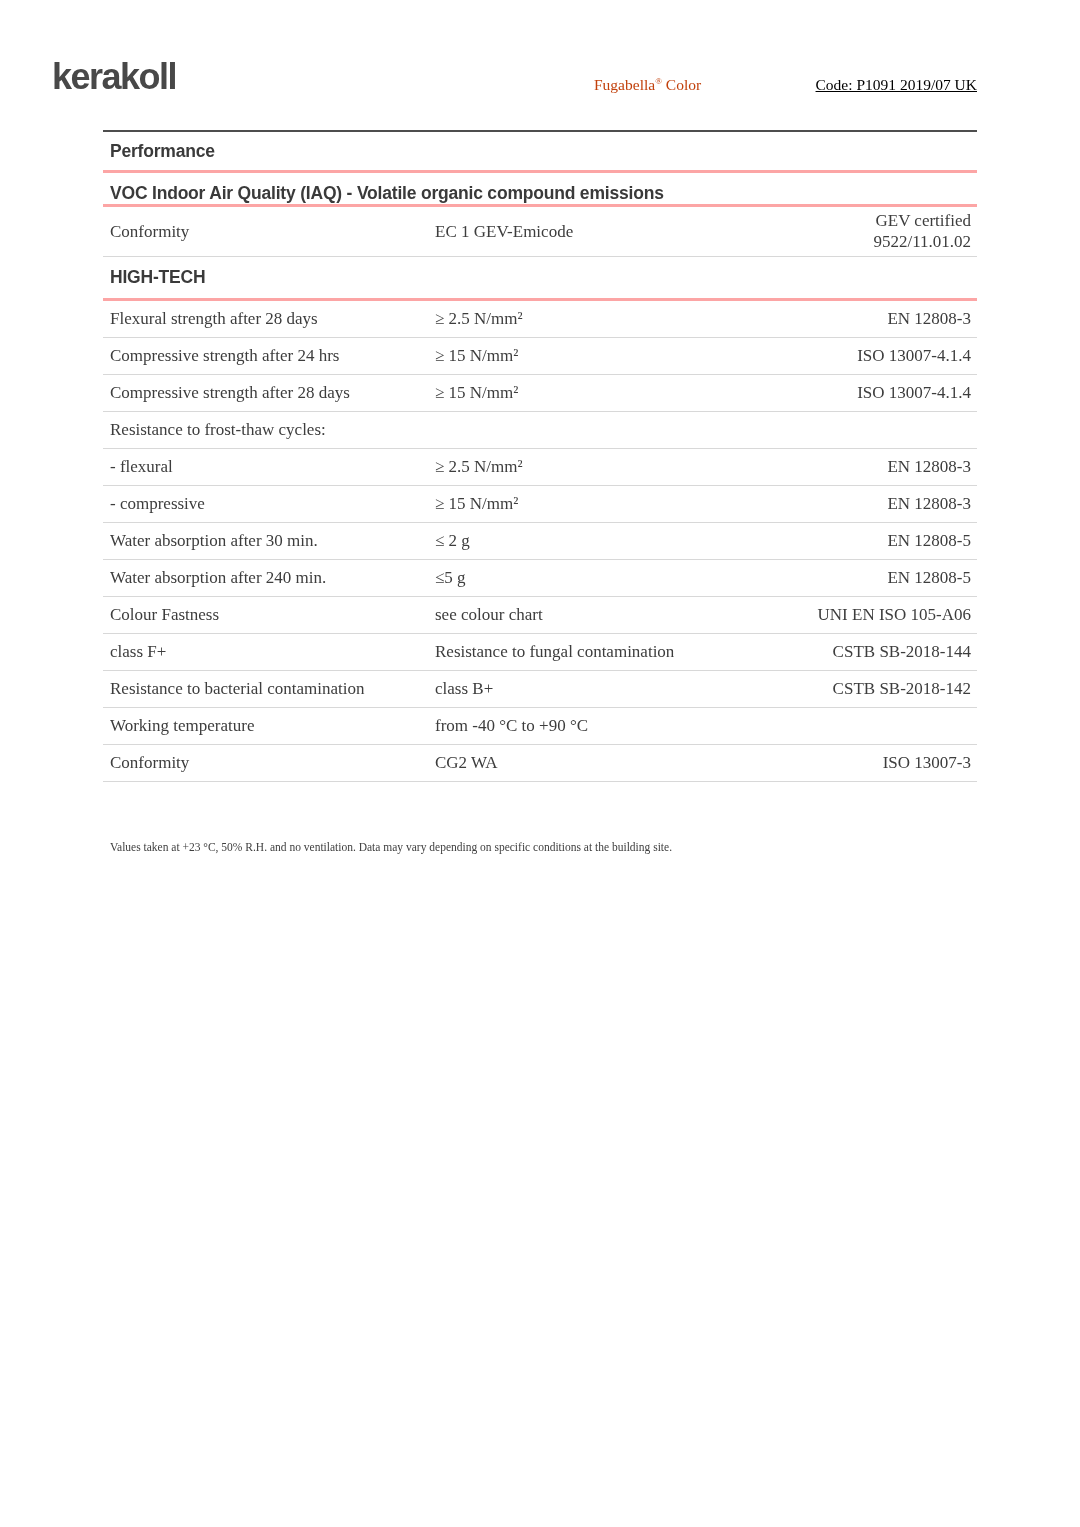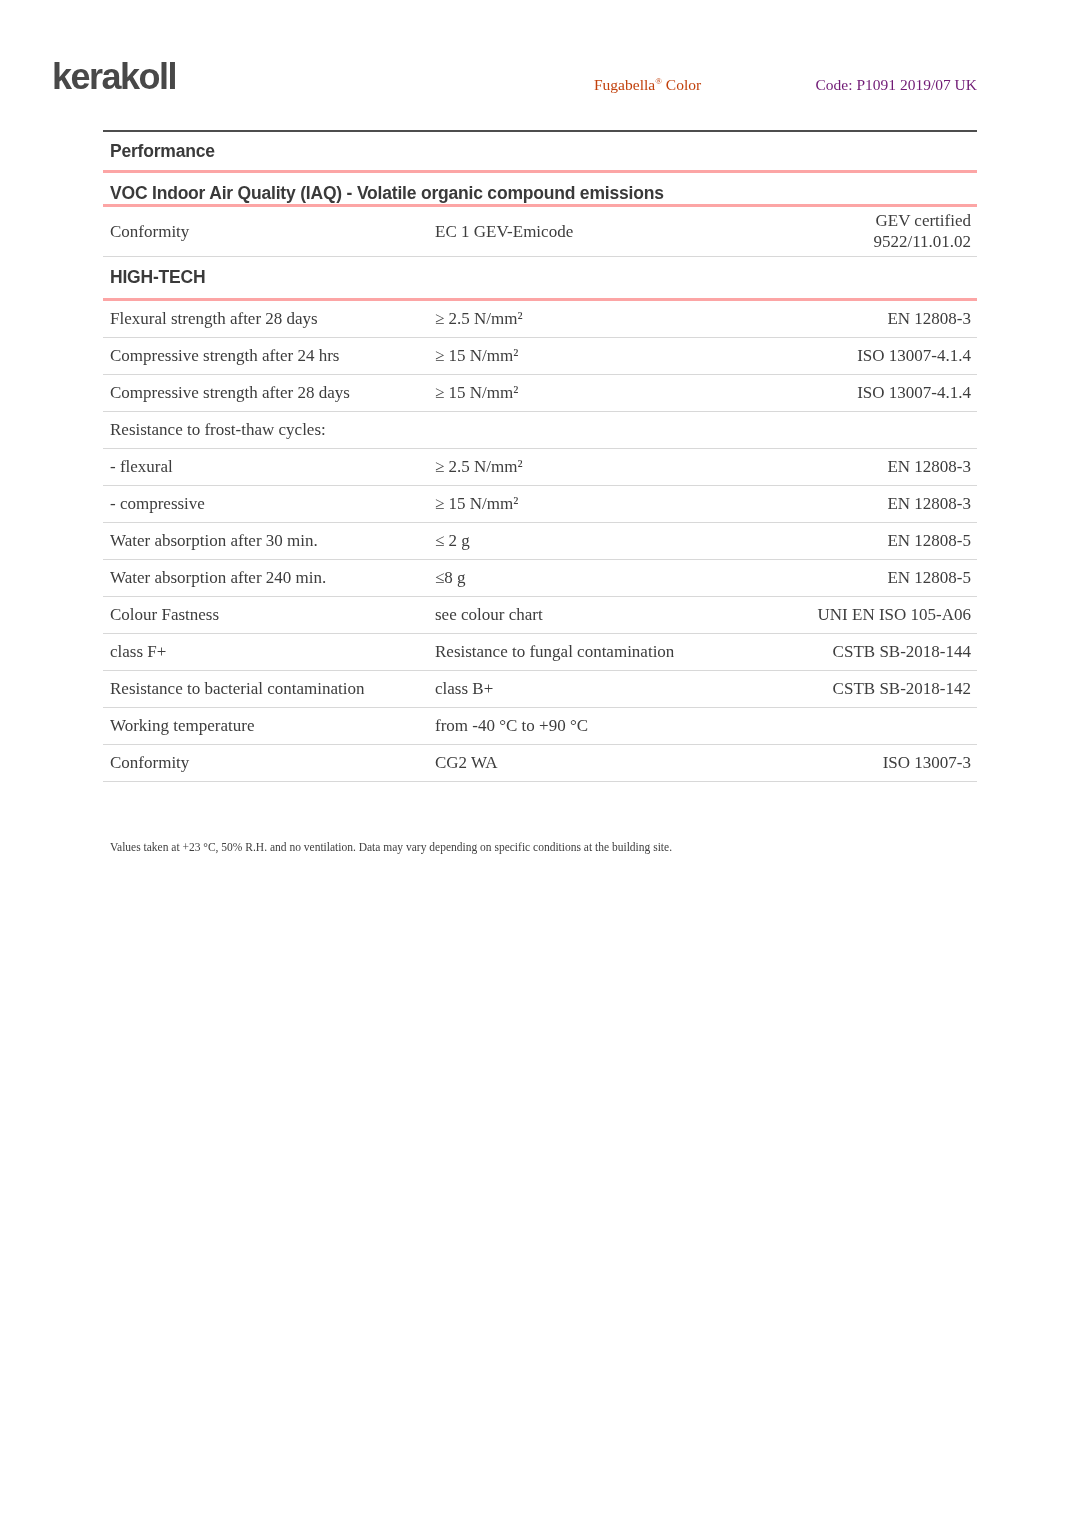--- a/index.html
+++ b/index.html
@@ -24,21 +24,21 @@
     color:#484848;
   }
   .product-title {
     position:absolute; left:594px; top:76px;
     font-size:15.5px; color:#c2410c;
     white-space:pre;
   }
   .product-title sup { font-size:9px; }
   .doc-code {
     position:absolute; right:103px; top:76px;
-    font-size:15.5px; color:#701a75;
+    font-size:15.5px; color:#000000;text-decoration:underline;
   }
   
   .perf-table {
     position:absolute; left:103px; top:130px;
     width:874px;
     border-top:2px solid #4d4d4d;
   }
   .heading {
     font-family:"Liberation Sans", sans-serif;
     font-weight:bold;
@@ -130,21 +130,21 @@
         <div class="cell value">≥ 15 N/mm²</div>
         <div class="cell standard">EN 12808-3</div>
       </div>
       <div class="row">
         <div class="cell label">Water absorption after 30 min.</div>
         <div class="cell value">≤ 2 g</div>
         <div class="cell standard">EN 12808-5</div>
       </div>
       <div class="row">
         <div class="cell label">Water absorption after 240 min.</div>
-        <div class="cell value">≤8 g</div>
+        <div class="cell value">≤5 g</div>
         <div class="cell standard">EN 12808-5</div>
       </div>
       <div class="row">
         <div class="cell label">Colour Fastness</div>
         <div class="cell value">see colour chart</div>
         <div class="cell standard">UNI EN ISO 105-A06</div>
       </div>
       <div class="row">
         <div class="cell value">class F+</div>
         <div class="cell label">Resistance to fungal contamination</div>

